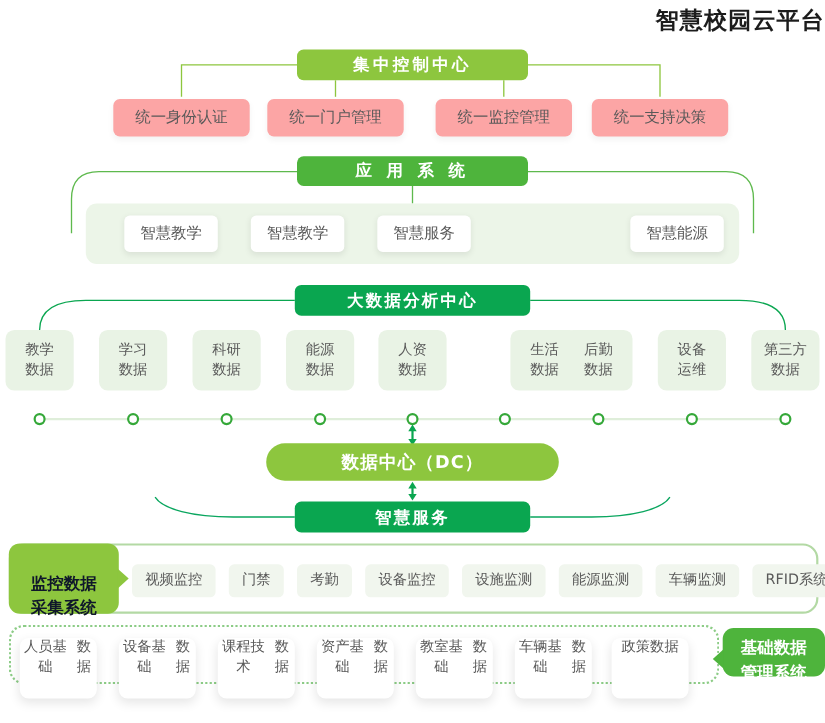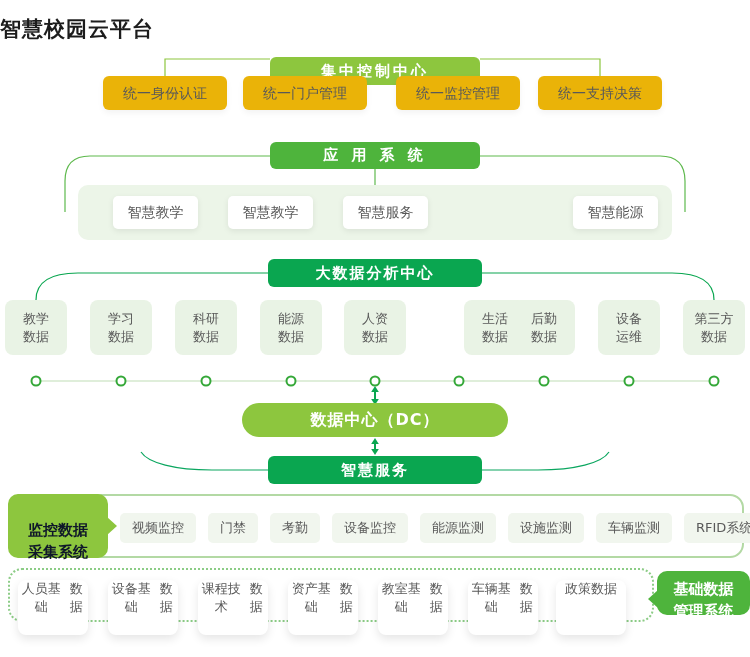--- a/index.html
+++ b/index.html
@@ -1,27 +1,27 @@
 <!DOCTYPE html>
 <html><head>
 <meta charset="utf-8">
 <style>
   * { margin:0; padding:0; box-sizing:border-box; }
   body { background:#fff; font-family:"DejaVu Sans","Liberation Sans",sans-serif; }
   .canvas { position:relative; width:750px; height:657px; background:#fff; overflow:hidden; }
-  .title { position:absolute; top:15px; left:0; width:100%; text-align:left;
+  .title { position:absolute; top:4px; left:0; width:100%; text-align:right;
            font-size:21px; font-weight:bold; color:#1c1c1c; letter-spacing:1px; }
   svg.wires { position:absolute; left:0; top:0; width:750px; height:657px; }
   .btn { position:absolute; color:#fff; font-weight:bold; text-align:center;
          border-radius:6px; font-size:15px; }
   .btn-lime { background:#8dc63e; }
   .btn-mid  { background:#4eb43c; }
   .btn-deep { background:#0aa650; }
-  .gray-box { position:absolute; top:76px; width:124px; height:34px; line-height:34px;
-              background:#eab308; border-radius:6px; text-align:center; font-size:14px;
+  .gray-box { position:absolute; top:90px; width:124px; height:34px; line-height:34px;
+              background:#fca5a5; border-radius:6px; text-align:center; font-size:14px;
               color:#595959; box-shadow:0 3px 6px rgba(0,0,0,.05); }
   .app-container { position:absolute; left:78px; top:185px; width:594px; height:55px;
                    background:#ecf5e8; border-radius:10px; }
   .white-box { position:absolute; top:196px; width:85px; height:33px; line-height:33px;
                background:#fff; border-radius:5px; text-align:center; font-size:14px;
                color:#595959; box-shadow:0 2px 6px rgba(0,0,0,.08); }
   .data-box { position:absolute; top:300px; width:62px; height:55px; background:#e9f3e5;
               border-radius:8px; text-align:center; font-size:13px; color:#595959;
               display:flex; flex-direction:column; justify-content:center; line-height:18px; }
   .pill { position:absolute; left:242px; top:403px; width:266px; height:34px; line-height:34px;
@@ -102,21 +102,21 @@
     </g>
 
     <g stroke="#0aa65f" stroke-width="1.2">
       <path d="M268 470 H212 C175 470 148 463 141 452"></path>
       <path d="M482 470 H538 C575 470 602 463 609 452"></path>
     </g>
   </svg>
 
   <div class="title">智慧校园云平台</div>
 
-  <div class="btn btn-lime" style="left:270px; top:45px; width:210px; height:28px; line-height:28px; letter-spacing:3px;margin-top:12px;">集中控制中心</div>
+  <div class="btn btn-lime" style="left:270px; top:45px; width:210px; height:28px; line-height:28px; letter-spacing:3px;">集中控制中心</div>
   <div class="gray-box" style="left:103px;">统一身份认证</div>
   <div class="gray-box" style="left:243px;">统一门户管理</div>
   <div class="gray-box" style="left:396px;">统一监控管理</div>
   <div class="gray-box" style="left:538px;">统一支持决策</div>
 
   <div class="btn btn-mid" style="left:270px; top:142px; width:210px; height:27px; line-height:27px; letter-spacing:4px;">应 用 系 统</div>
   <div class="app-container"></div>
   <div class="white-box" style="left:113px;">智慧教学</div>
   <div class="white-box" style="left:228px;">智慧教学</div>
   <div class="white-box" style="left:343px;">智慧服务</div>
@@ -168,22 +168,22 @@
   <div class="monitor-label">
     <div>监控数据</div>
     <div>采集系统</div>
     <span class="tip"></span>
   </div>
   <div class="monitor-items">
     <div class="monitor-item">视频监控</div>
     <div class="monitor-item">门禁</div>
     <div class="monitor-item">考勤</div>
     <div class="monitor-item">设备监控</div>
+    <div class="monitor-item">设施监测</div>
     <div class="monitor-item">能源监测</div>
-    <div class="monitor-item">设施监测</div>
     <div class="monitor-item">车辆监测</div>
     <div class="monitor-item">RFID系统</div>
   </div>
 
   <div class="base-box"></div>
   <div class="base-item" style="left:18px;">
     <span>人员基础</span>
       <span>数据</span>
     </div>
   <div class="base-item" style="left:108px;">

